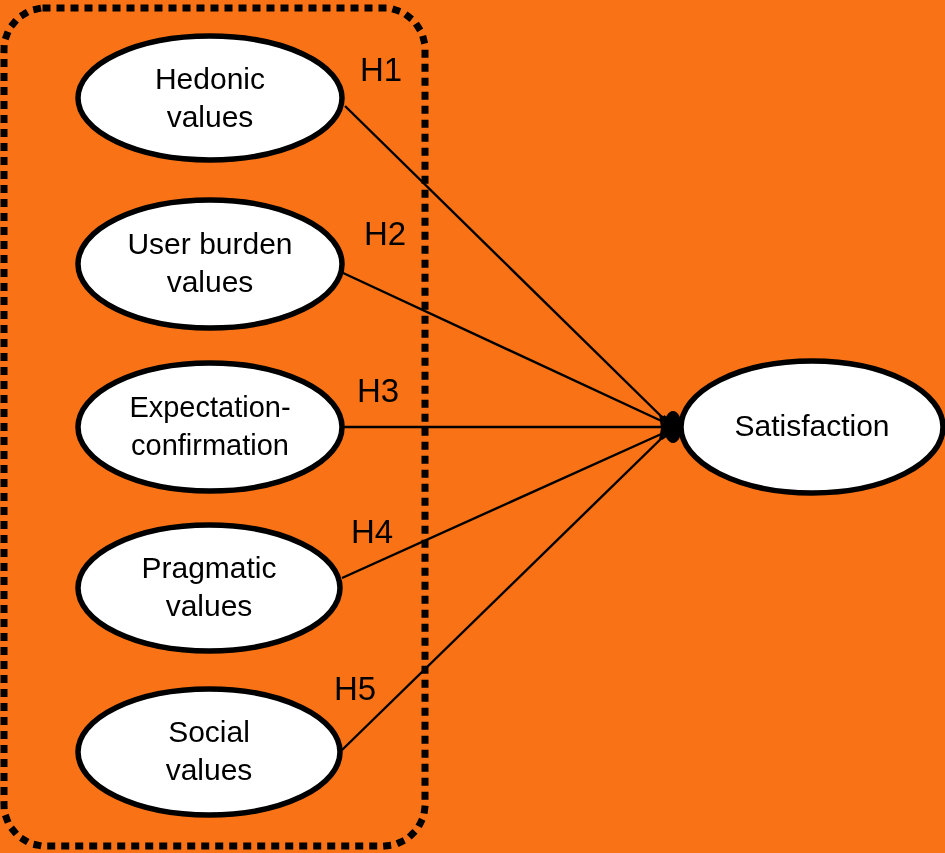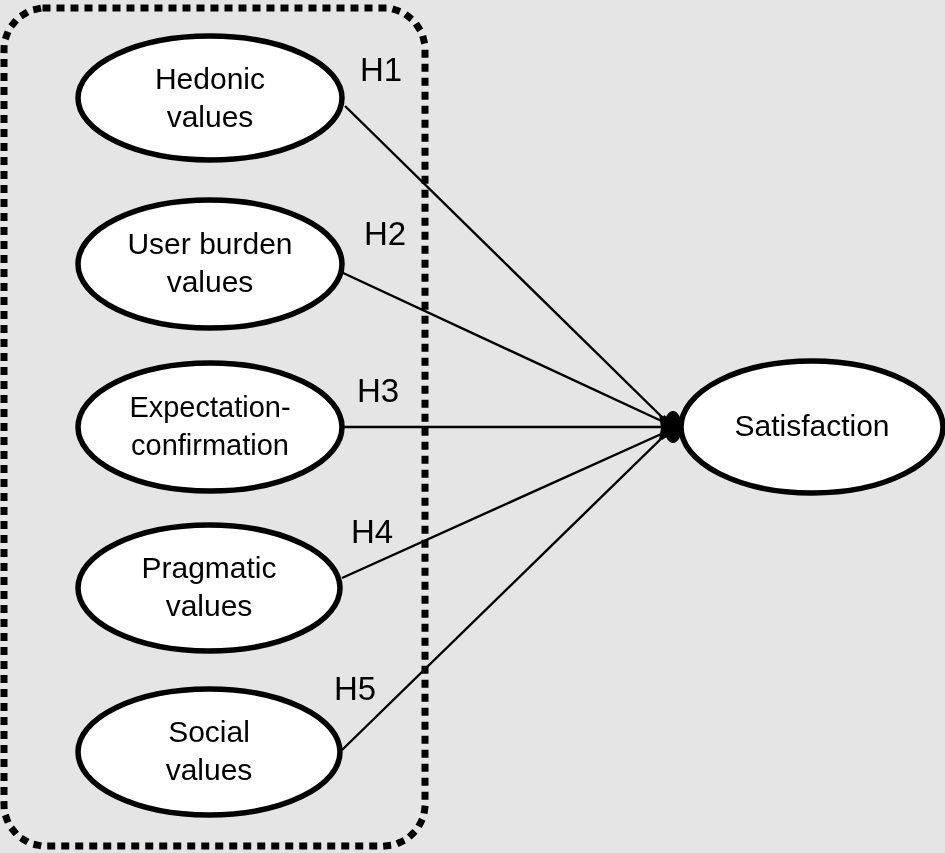--- a/index.html
+++ b/index.html
@@ -8,21 +8,21 @@
     padding: 0;
     background: #ffffff;
   }
   body {
     font-family: "Liberation Sans", sans-serif;
   }
   #diagram-canvas {
     position: relative;
     width: 945px;
     height: 853px;
-    background: #e5e5e5;
+    background: #f97316;
     overflow: hidden;
   }
   #diagram-canvas svg {
     display: block;
     width: 945px;
     height: 853px;
   }
   .node-ellipse {
     fill: #ffffff;
     stroke: #000000;

